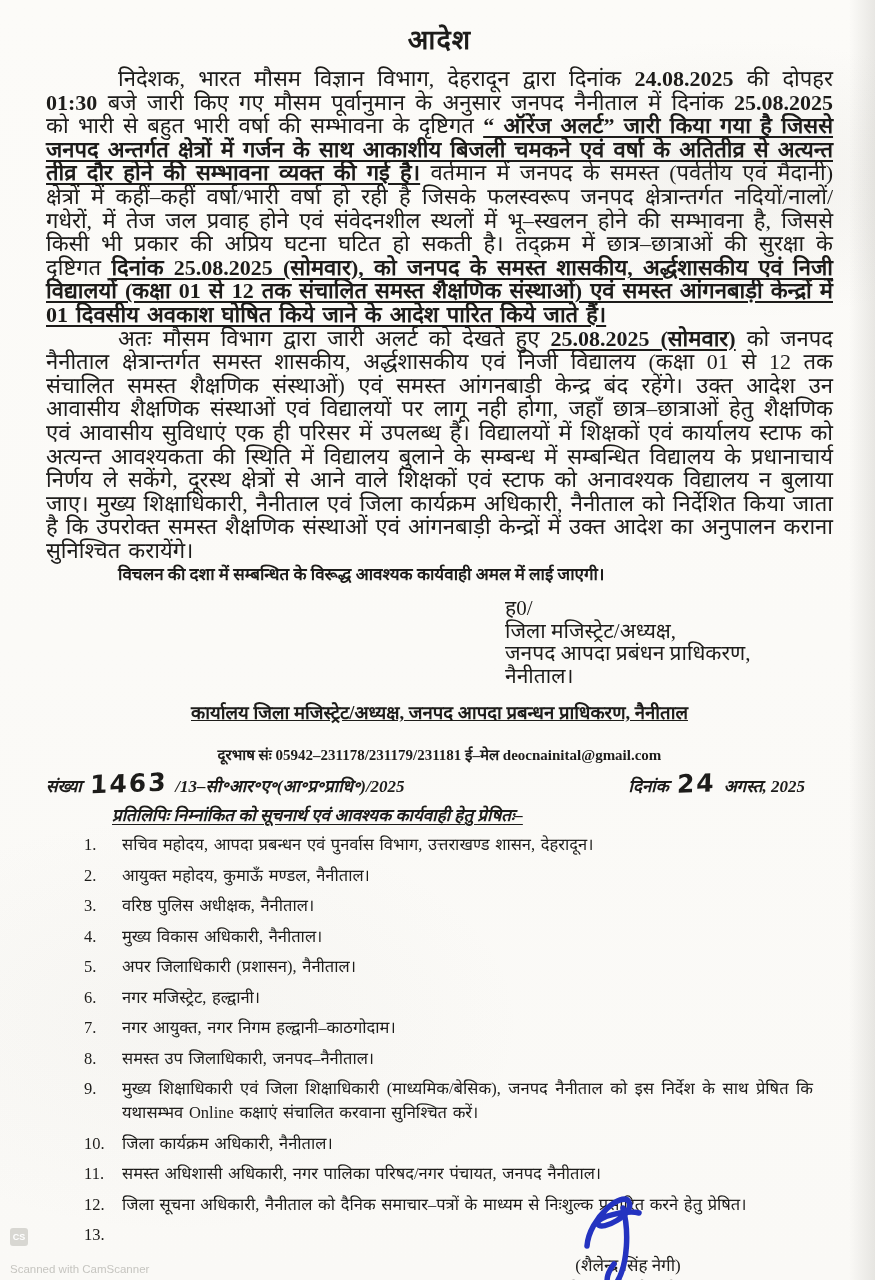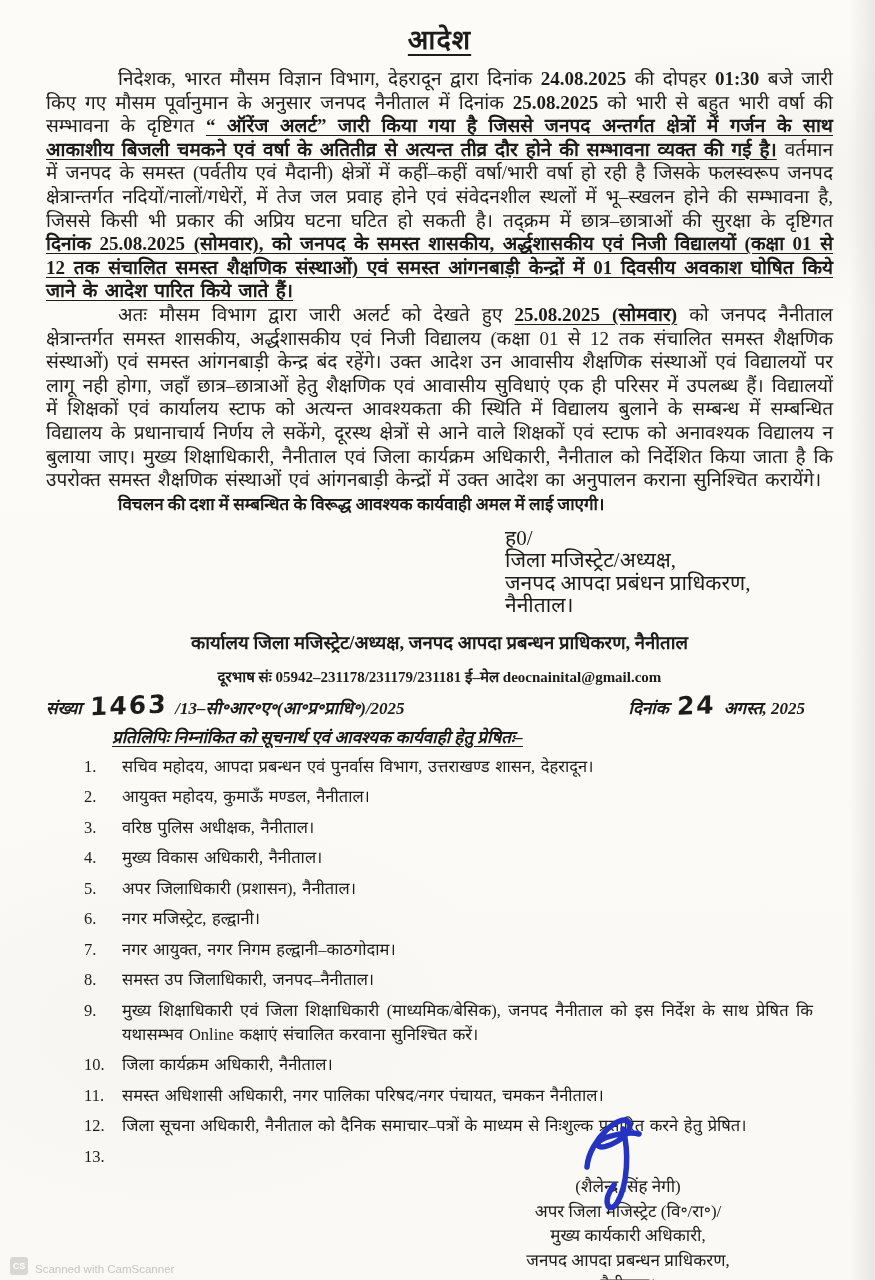--- a/index.html
+++ b/index.html
@@ -15,43 +15,43 @@
   }
   .scan-shade {
     position:absolute; top:0; right:0; width:26px; height:100%;
     background: linear-gradient(to right, transparent, rgba(110,108,100,0.14));
     pointer-events:none;
   }
   .doc { padding:20px 42px 0 46px; position:relative; }
 
   .title {
     text-align:center; font-size:27px; font-weight:700;
-    text-decoration:underline; text-underline-offset:5px;
+    text-underline-offset:5px;
     margin-bottom:10px; letter-spacing:1px;
   }
 
   .para {
-    font-size:19px; line-height:23.6px; text-align:justify;
+    font-size:22px; line-height:23.6px; text-align:justify;
     text-indent:72px; word-spacing:2.5px;
   }
   .b { font-weight:700; }
   .bu { font-weight:700; text-decoration:underline; text-underline-offset:3px; }
 
   .single-line { font-size:17px; line-height:24px; text-indent:72px; margin-top:1px;font-weight:bold; }
 
   .sig-top {
     width:300px; margin:10px 28px 2px auto; 
     font-size:21px; line-height:22.5px;
   }
 
   .office-heading {
-    text-align:center; font-weight:700; font-size:18.5px; margin-top:12px;
+    text-align:center; font-weight:700; font-size:18.5px; margin-top:12px;text-decoration:underline;
   }
   .office-contact {
-    text-align:center; font-weight:700; font-size:15px; margin-top:12px;
+    text-align:center; font-weight:700; font-size:15px; margin-top:20px;
   }
 
   .ref-line {
     display:flex; justify-content:space-between; align-items:flex-end;
     margin-top:10px; padding-right:28px;
     font-size:17px; font-style:italic; font-weight:700;
   }
   .hand {
     font-style:normal; font-family:"DejaVu Sans", sans-serif;
     font-size:25px; font-weight:700; letter-spacing:2px;
@@ -76,22 +76,22 @@
   .sig-bottom {
     width:350px; margin:2px 30px 0 auto; text-align:center;
     font-size:17px; line-height:24.5px; position:relative;
   }
   .ink-sign {
     position:absolute; top:-72px; left:118px; z-index:3; pointer-events:none;
   }
 
   .watermark {
     position:absolute; left:10px; bottom:5px;
-    display:flex; align-items:flex-end; gap:7px;
-    color:#c6c5c0; font-family:"Liberation Sans", sans-serif; font-size:11.5px;
+    display:flex; align-items:flex-start; gap:17px;
+    color:#c6c5c0; font-family:"Liberation Sans", sans-serif; font-size:11.5px;flex-direction:column;
   }
   .cs-badge {
     width:18px; height:18px; border-radius:3px; background:#d8d7d2;
     color:#ffffff; font-size:9px; font-weight:700;
     display:flex; align-items:center; justify-content:center;
     font-family:"Liberation Sans", sans-serif;
   }
 </style>
 </head>
 <body>
@@ -177,21 +177,21 @@
       <span class="li-text">मुख्य शिक्षाधिकारी एवं जिला शिक्षाधिकारी (माध्यमिक/बेसिक), जनपद नैनीताल को इस निर्देश के साथ प्रेषित कि यथासम्भव Online कक्षाएं संचालित करवाना सुनिश्चित करें।</span>
     </li>
 
     <li>
       <span class="li-num">10.</span>
       <span class="li-text">जिला कार्यक्रम अधिकारी, नैनीताल।</span>
     </li>
 
     <li>
       <span class="li-num">11.</span>
-      <span class="li-text">समस्त अधिशासी अधिकारी, नगर पालिका परिषद/नगर पंचायत, चमकन नैनीताल।</span>
+      <span class="li-text">समस्त अधिशासी अधिकारी, नगर पालिका परिषद/नगर पंचायत, जनपद नैनीताल।</span>
     </li>
 
     <li>
       <span class="li-num">12.</span>
       <span class="li-text">जिला सूचना अधिकारी, नैनीताल को दैनिक समाचार–पत्रों के माध्यम से निःशुल्क प्रसारित करने हेतु प्रेषित।</span>
     </li>
 
     <li>
       <span class="li-num">13.</span>
     </li>

